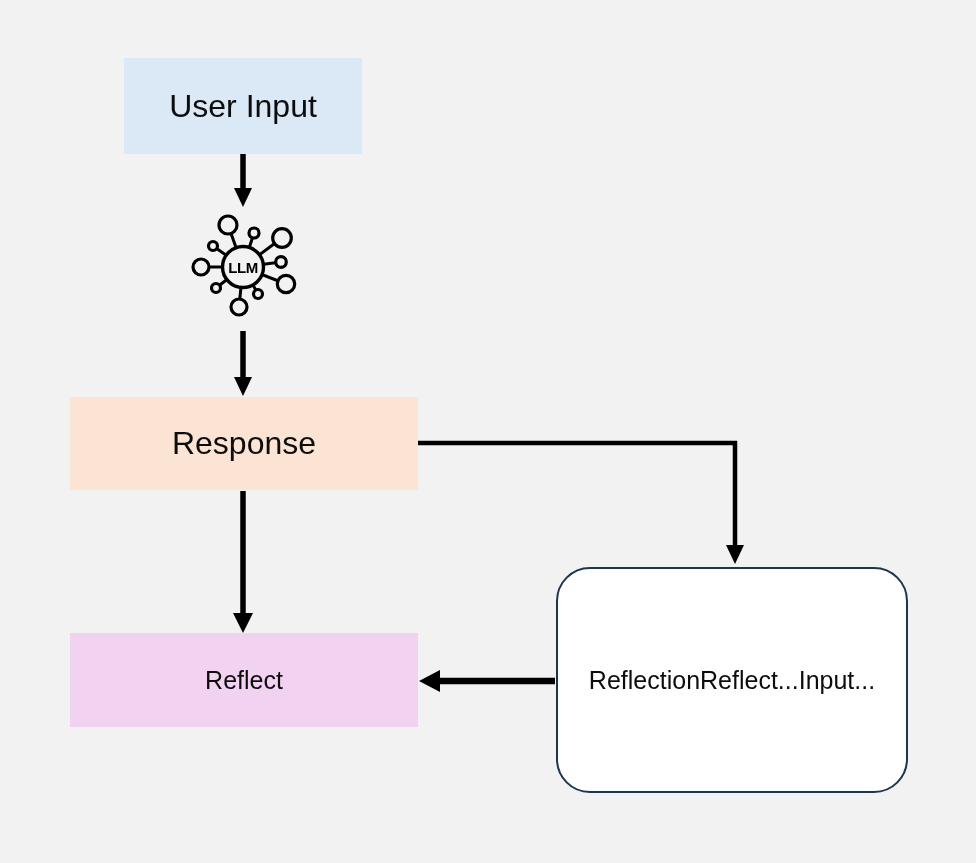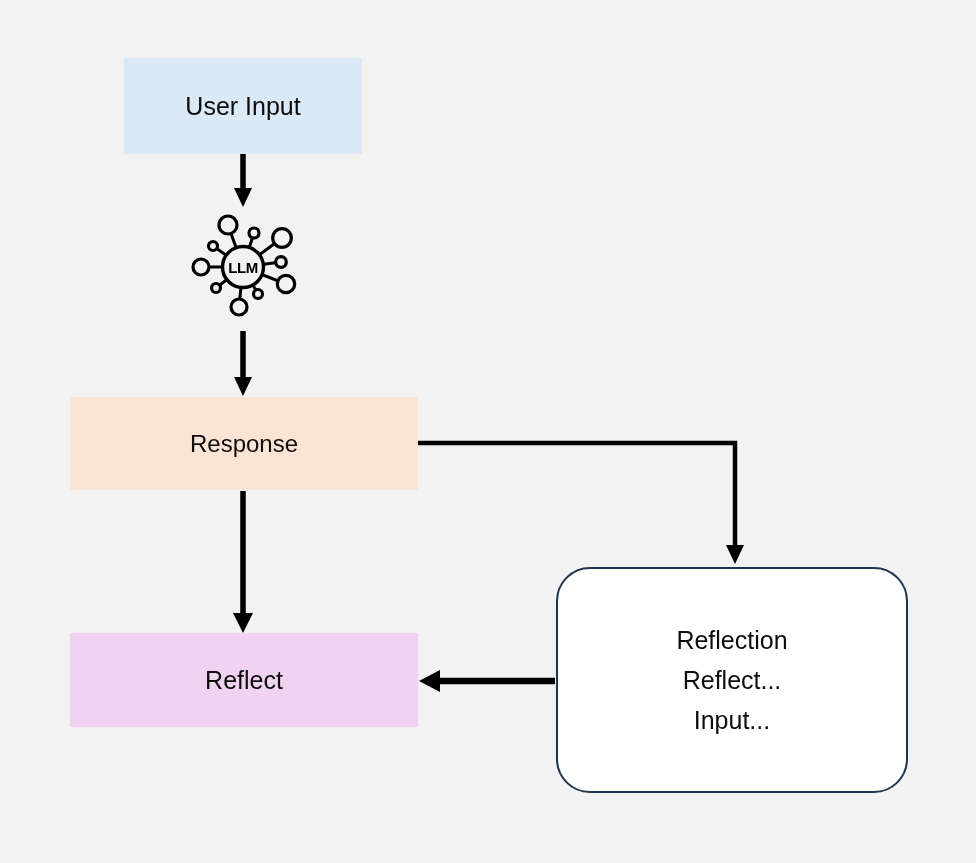--- a/index.html
+++ b/index.html
@@ -28,40 +28,40 @@
     position:absolute;
     display:flex;
     align-items:center;
     justify-content:center;
     color:var(--text);
     text-align:center;
   }
   .node-user-input{
     left:124px; top:58px; width:238px; height:96px;
     background:var(--fill-user-input);
-    font-size:25px;
+    font-size:32px;
   }
   .node-response{
     left:70px; top:397px; width:348px; height:93px;
     background:var(--fill-response);
-    font-size:24px;
+    font-size:32px;
   }
   .node-reflect{
     left:70px; top:633px; width:348px; height:94px;
     background:var(--fill-reflect);
     font-size:25px;
   }
   .node-reflection{
     left:556px; top:567px; width:352px; height:226px;
     background:var(--fill-reflection);
     border:2.5px solid var(--stroke-reflection);
     border-radius:34px;
     font-size:25px;
     line-height:40px;
-    flex-direction:column;
+    flex-direction:row;
   }
   .overlay{
     position:absolute;
     left:0; top:0;
     width:976px; height:863px;
     pointer-events:none;
   }
   .arrow-line{stroke:var(--arrow);fill:none;}
   .arrow-head{fill:var(--arrow);stroke:none;}
   .icon-stroke{stroke:var(--arrow);fill:none;}

